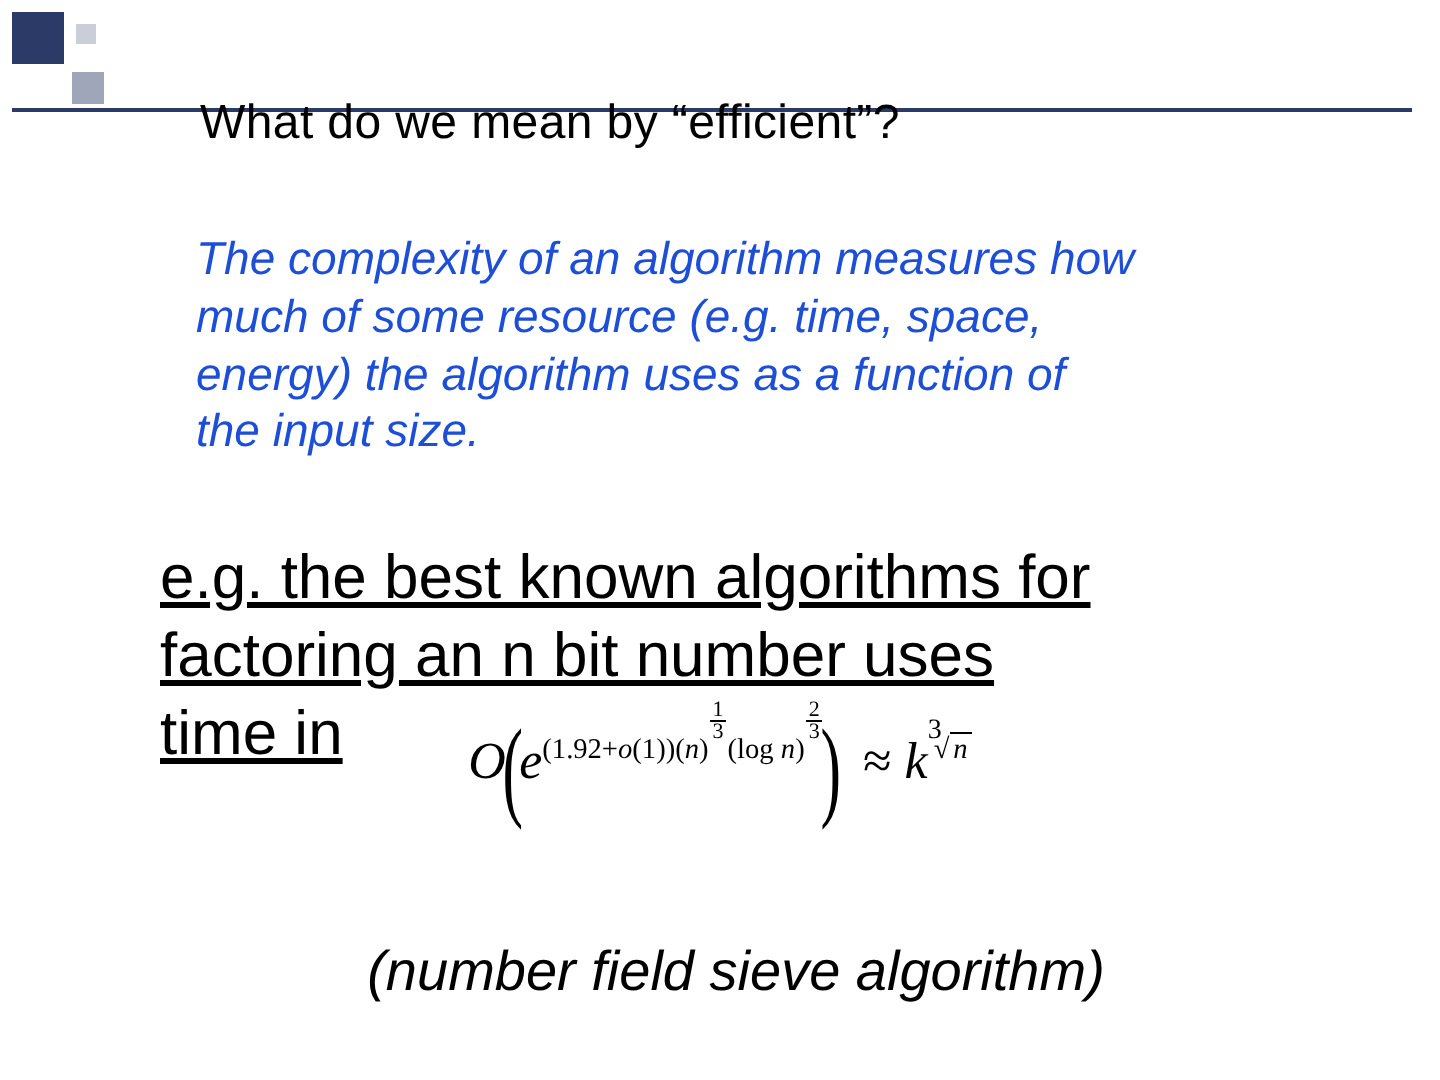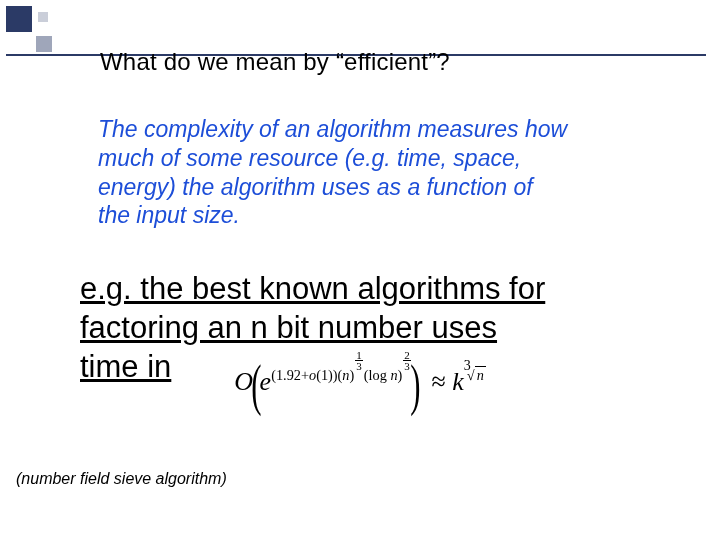--- a/index.html
+++ b/index.html
@@ -93,22 +93,22 @@
   .formula .root {
     font-size: 14px;
     vertical-align: 10px;
     margin-right: -4px;
   }
   .caption {
     position: absolute;
     top: 470px;
     left: 16px;
     right: 0;
-    text-align: left;
-    font-size: 16px;
+    text-align: center;
+    font-size: 28px;
     font-style: italic;
   }
 </style>
 </head>
 <body>
 
 <div class="corner">
   <div class="sq big"></div>
   <div class="sq small"></div>
   <div class="sq mid"></div>

